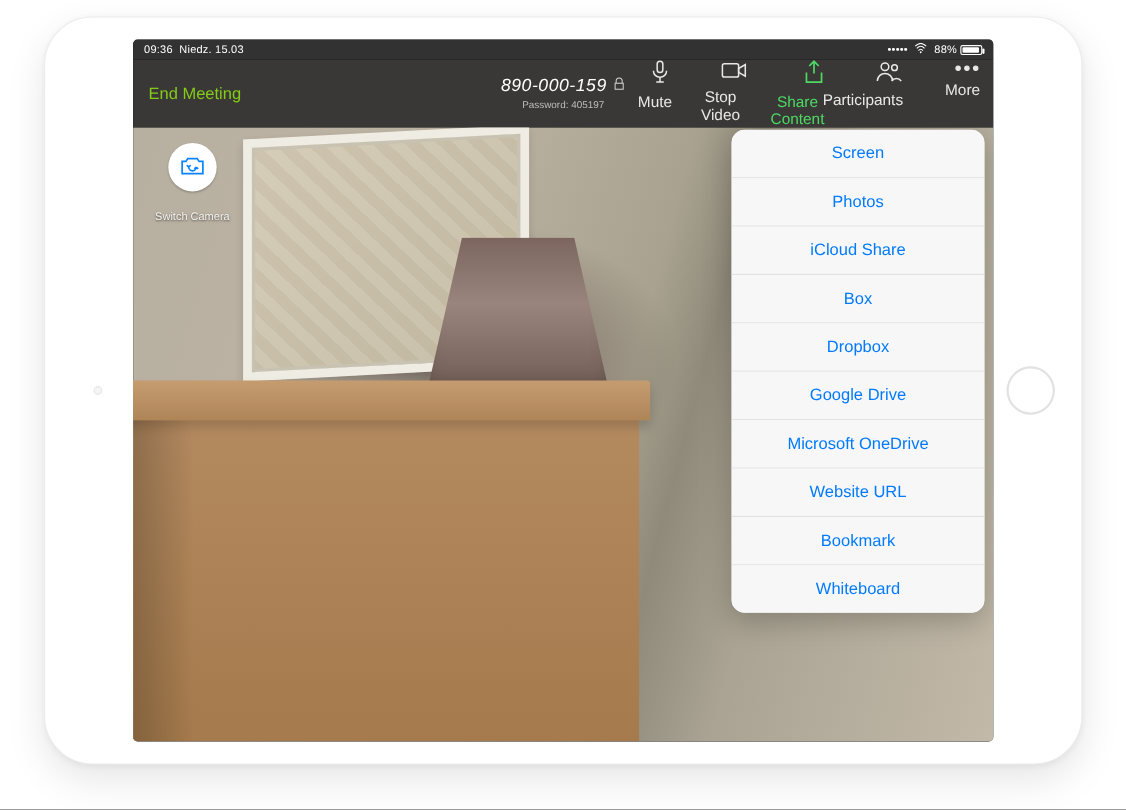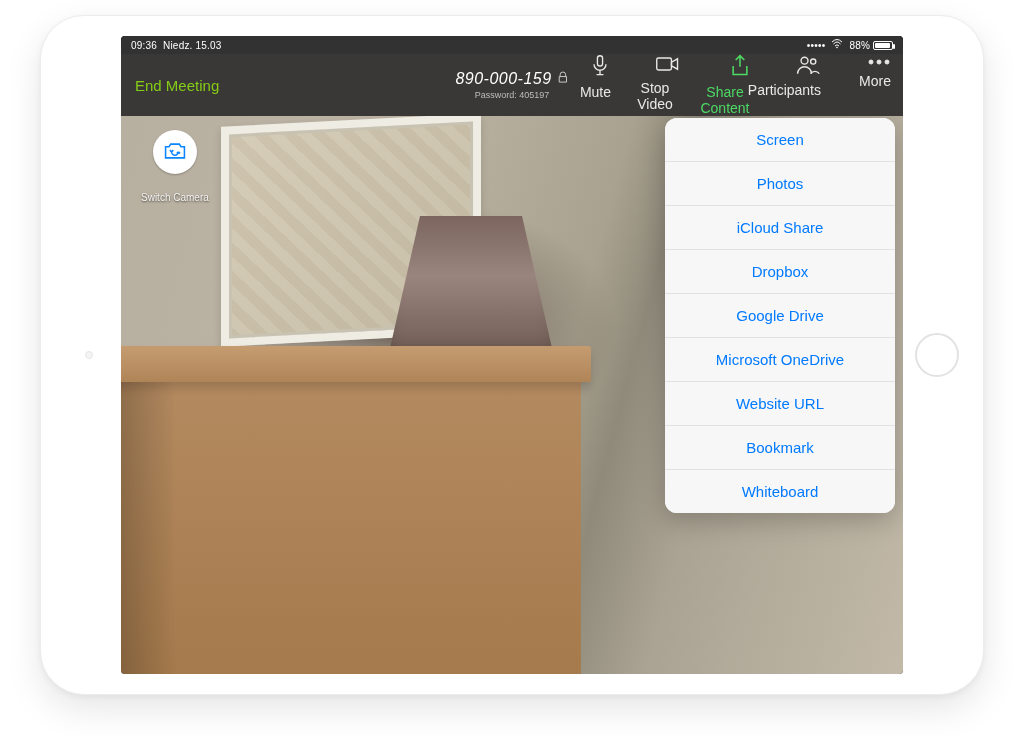--- a/index.html
+++ b/index.html
@@ -347,20 +347,21 @@
               </svg>
           </span>
         </span>
         <span>Switch Camera</span>
       </button>
 
       <div class="popover">
         <button class="popover-item">Screen</button>
         <button class="popover-item">Photos</button>
         <button class="popover-item">iCloud Share</button>
+        <button class="popover-item">Box</button>
         <button class="popover-item">Dropbox</button>
         <button class="popover-item">Google Drive</button>
         <button class="popover-item">Microsoft OneDrive</button>
         <button class="popover-item">Website URL</button>
         <button class="popover-item">Bookmark</button>
         <button class="popover-item">Whiteboard</button>
       </div>
     </div>
 
   </div>

